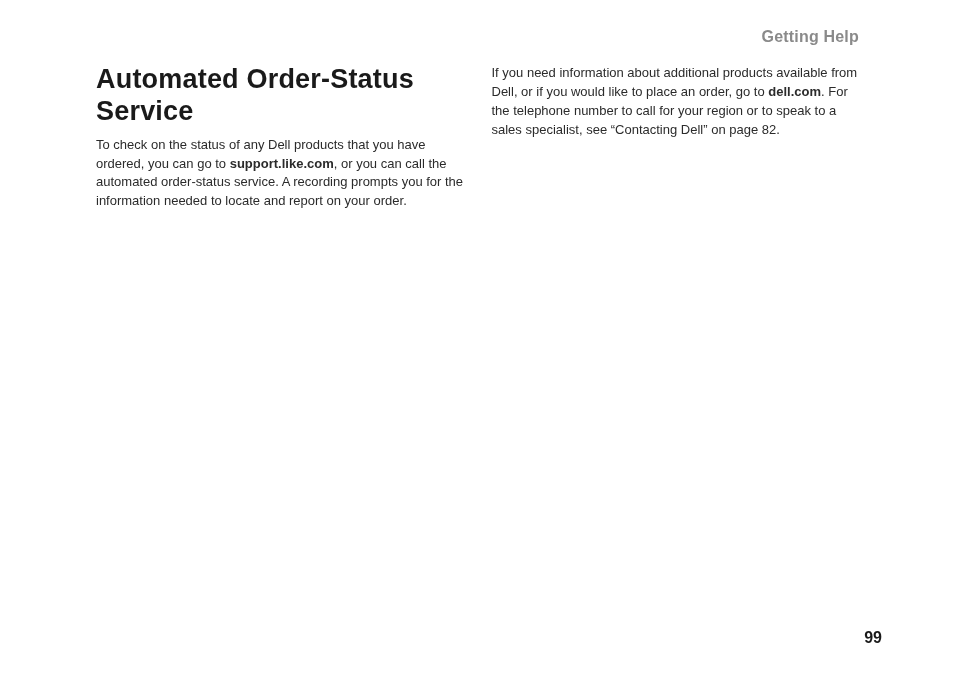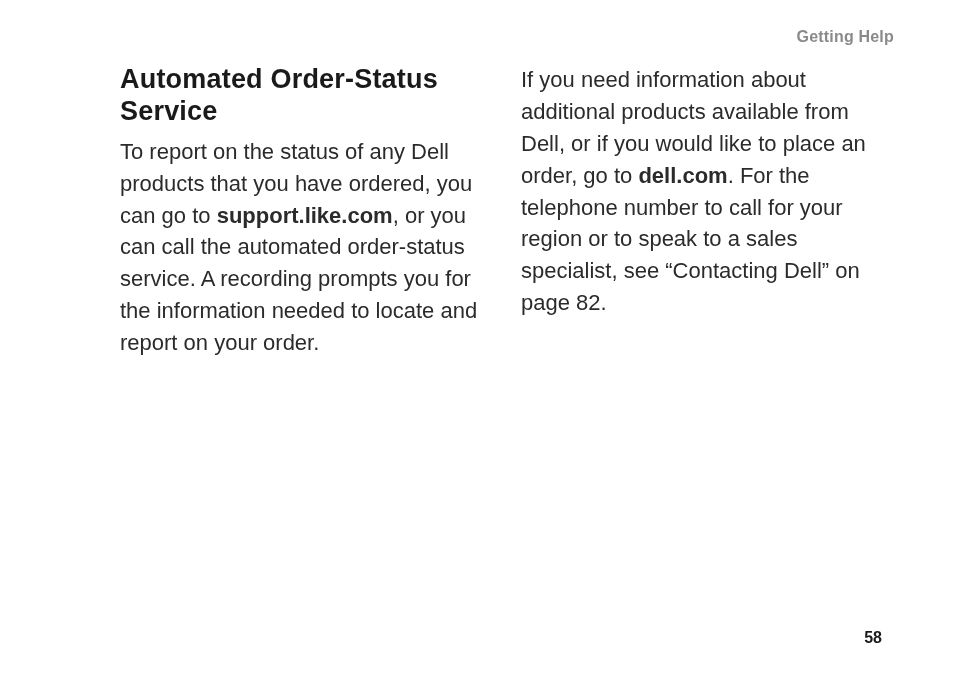--- a/index.html
+++ b/index.html
@@ -5,24 +5,23 @@
   * { box-sizing: border-box; margin: 0; padding: 0; }
   body {
     width: 954px;
     height: 677px;
     background: #fff;
     font-family: "Segoe UI", -apple-system, "Helvetica Neue", Arial, sans-serif;
     color: #222;
     position: relative;
   }
   .page {
-    padding: 28px 60px 40px 96px;
+    padding: 28px 95px 40px 96px;
     height: 100%;
     position: relative;
-    margin-left: 24px;
   }
   .running-header {
     text-align: right;
     color: #8a8a8a;
     font-weight: 600;
     font-size: 16px;
     margin-bottom: 18px;
     letter-spacing: 0.2px;
   }
   .columns {
@@ -36,21 +35,21 @@
   }
   h2 {
     font-size: 27px;
     font-weight: 700;
     line-height: 1.18;
     margin-bottom: 8px;
     color: #1a1a1a;
     letter-spacing: 0.2px;
   }
   p {
-    font-size: 22px;
+    font-size: 13px;
     line-height: 1.45;
     color: #2b2b2b;
     margin-bottom: 14px;
   }
   p.tight { margin-bottom: 0; }
   .bold { font-weight: 700; }
   .page-number {
     position: absolute;
     right: 72px;
     bottom: 30px;
@@ -65,29 +64,29 @@
 <div class="page">
 
   <div class="running-header">Getting Help</div>
 
   <div class="columns">
 
     <div class="col">
       <h2>Automated Order-Status Service</h2>
 
       <p>
-        <span>To report on the status of any Dell products that you have ordered, you can go to </span><span class="bold">support.like.com</span><span>, or you can call the automated order-status service. A recording prompts you for the information needed to locate and report on your order.</span>
+        <span>To check on the status of any Dell products that you have ordered, you can go to </span><span class="bold">support.like.com</span><span>, or you can call the automated order-status service. A recording prompts you for the information needed to locate and report on your order.</span>
       </p>
 
 
     </div>
 
     <div class="col">
 
       <p>
         <span>If you need information about additional products available from Dell, or if you would like to place an order, go to </span><span class="bold">dell.com</span><span>. For the telephone number to call for your region or to speak to a sales specialist, see “Contacting Dell” on page 82.</span>
       </p>
     </div>
 
   </div>
 
-  <div class="page-number">58</div>
+  <div class="page-number">99</div>
 </div>
 
 </body></html>

